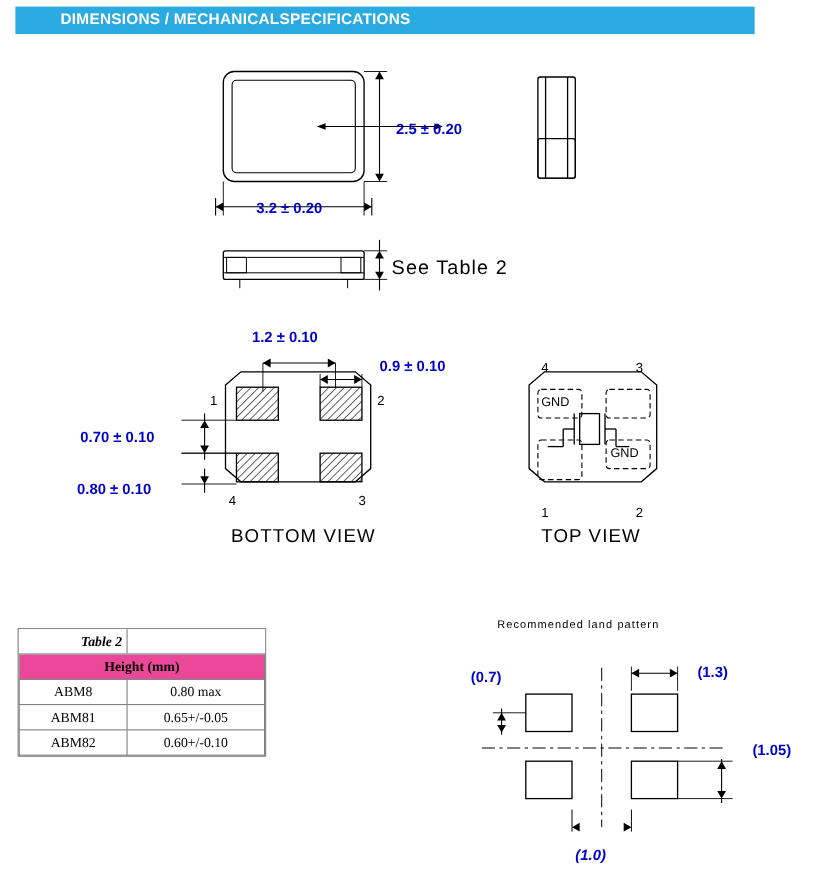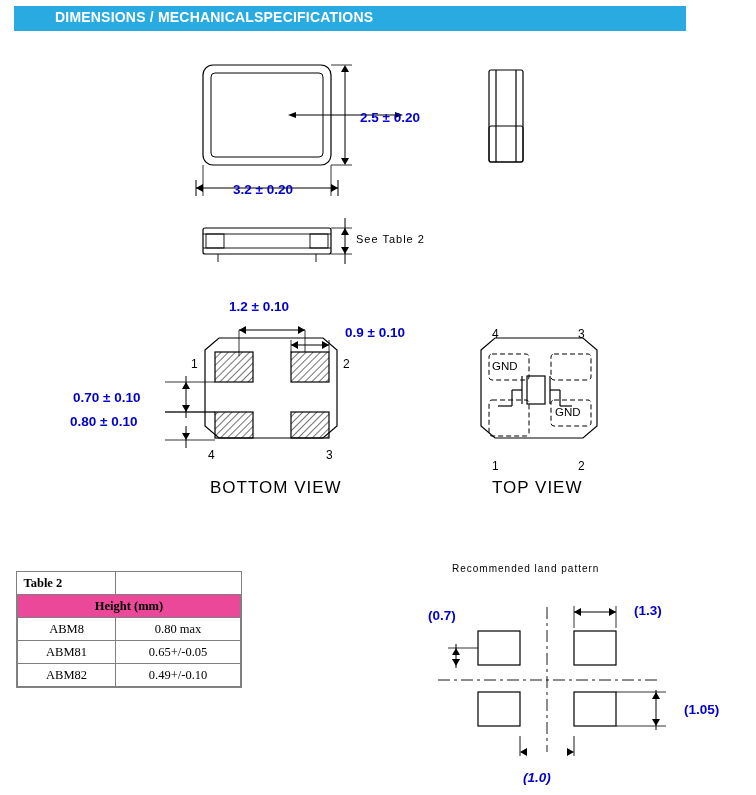--- a/index.html
+++ b/index.html
@@ -87,27 +87,28 @@
     width: 100%;
     font-family: "Liberation Serif", serif;
     font-size: 12.5px;
   }
   table.t2 td, table.t2 th {
     border: 1px solid #808080;
     padding: 2px 4px;
     height: 18px;
   }
   .t2-title {
-    text-align: left;
+    text-align: right;
     font-weight: bold;
     border-left: none !important;
     border-top: none !important;
     border-right: none !important;
     background: #ffffff;
     padding-left: 6px !important;
+    font-style: italic;
   }
   .t2-title-blank {
     border-right: none !important;
     border-top: none !important;
     background: #ffffff;
   }
   .t2-head {
     background: #ec4899;
     text-align: center;
     font-weight: bold;
@@ -254,26 +255,26 @@
 
       <line x1="520" y1="736" x2="520" y2="756" stroke-width="0.9"></line>
       <line x1="574" y1="736" x2="574" y2="756" stroke-width="0.9"></line>
       <path d="M520,752 l7,-4 l0,8 z" fill="#000" stroke="none"></path>
       <path d="M574,752 l-7,-4 l0,8 z" fill="#000" stroke="none"></path>
     </g>
   </svg>
 
   <div class="dim" style="left:360px; top:110px;">2.5 ± 0.20</div>
   <div class="dim" style="left:233px; top:182px;">3.2 ± 0.20</div>
-  <div class="lbl" style="left:356px; top:233px; font-size:11px;">See Table 2</div>
+  <div class="lbl" style="left:356px; top:233px; font-size:18px;">See Table 2</div>
 
   <div class="dim" style="left:229px; top:299px;">1.2 ± 0.10</div>
   <div class="dim" style="left:345px; top:325px;text-align:center;">0.9 ± 0.10</div>
   <div class="dim" style="left:73px; top:390px;">0.70 ± 0.10</div>
-  <div class="dim" style="left:70px; top:414px;">0.80 ± 0.10</div>
+  <div class="dim" style="left:70px; top:437px;">0.80 ± 0.10</div>
 
   <div class="pinnum" style="left:191px; top:357px;">1</div>
   <div class="pinnum" style="left:343px; top:357px;">2</div>
   <div class="pinnum" style="left:208px; top:448px;">4</div>
   <div class="pinnum" style="left:326px; top:448px;">3</div>
 
   <div class="lbl" style="left:210px; top:478px;">BOTTOM  VIEW</div>
 
   <div class="pinnum" style="left:492px; top:327px;">4</div>
   <div class="pinnum" style="left:578px; top:327px;">3</div>
@@ -297,25 +298,25 @@
       <tr>
         <td class="left">ABM8</td>
         <td class="right">0.80 max</td>
       </tr>
       <tr>
         <td class="left">ABM81</td>
         <td class="right">0.65+/-0.05</td>
       </tr>
       <tr>
         <td class="left">ABM82</td>
-        <td class="right">0.49+/-0.10</td>
+        <td class="right">0.60+/-0.10</td>
       </tr>
     </tbody>
       </table>
   </div>
 
   <div class="lbl" style="left:452px; top:563px; font-size:10px;">Recommended  land  pattern</div>
   <div class="dim" style="left:428px; top:608px;">(0.7)</div>
   <div class="dim" style="left:634px; top:603px;">(1.3)</div>
-  <div class="dim" style="left:684px; top:702px;text-align:center;">(1.05)</div>
+  <div class="dim" style="left:684px; top:674px;text-align:center;">(1.05)</div>
   <div class="dim" style="left:523px; top:770px;font-style:italic;">(1.0)</div>
 
 </div>
 
 </body></html>

